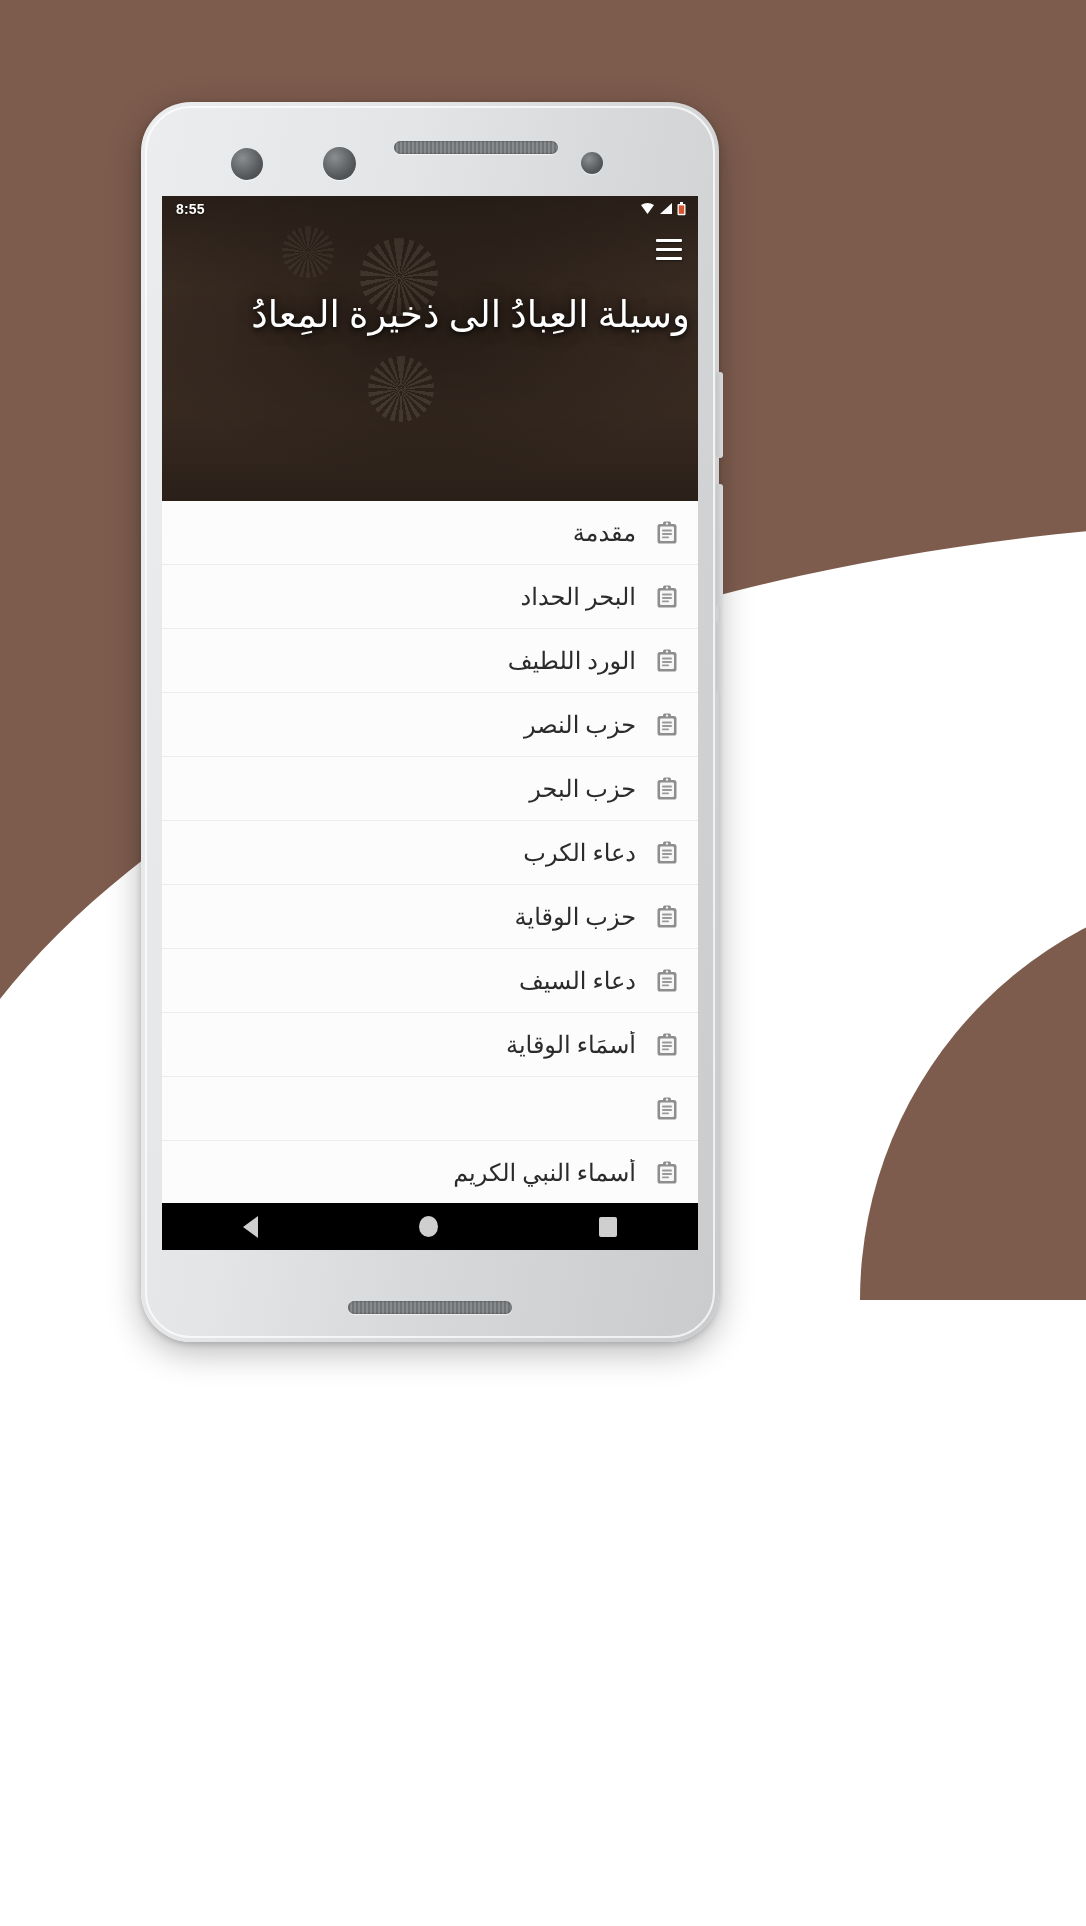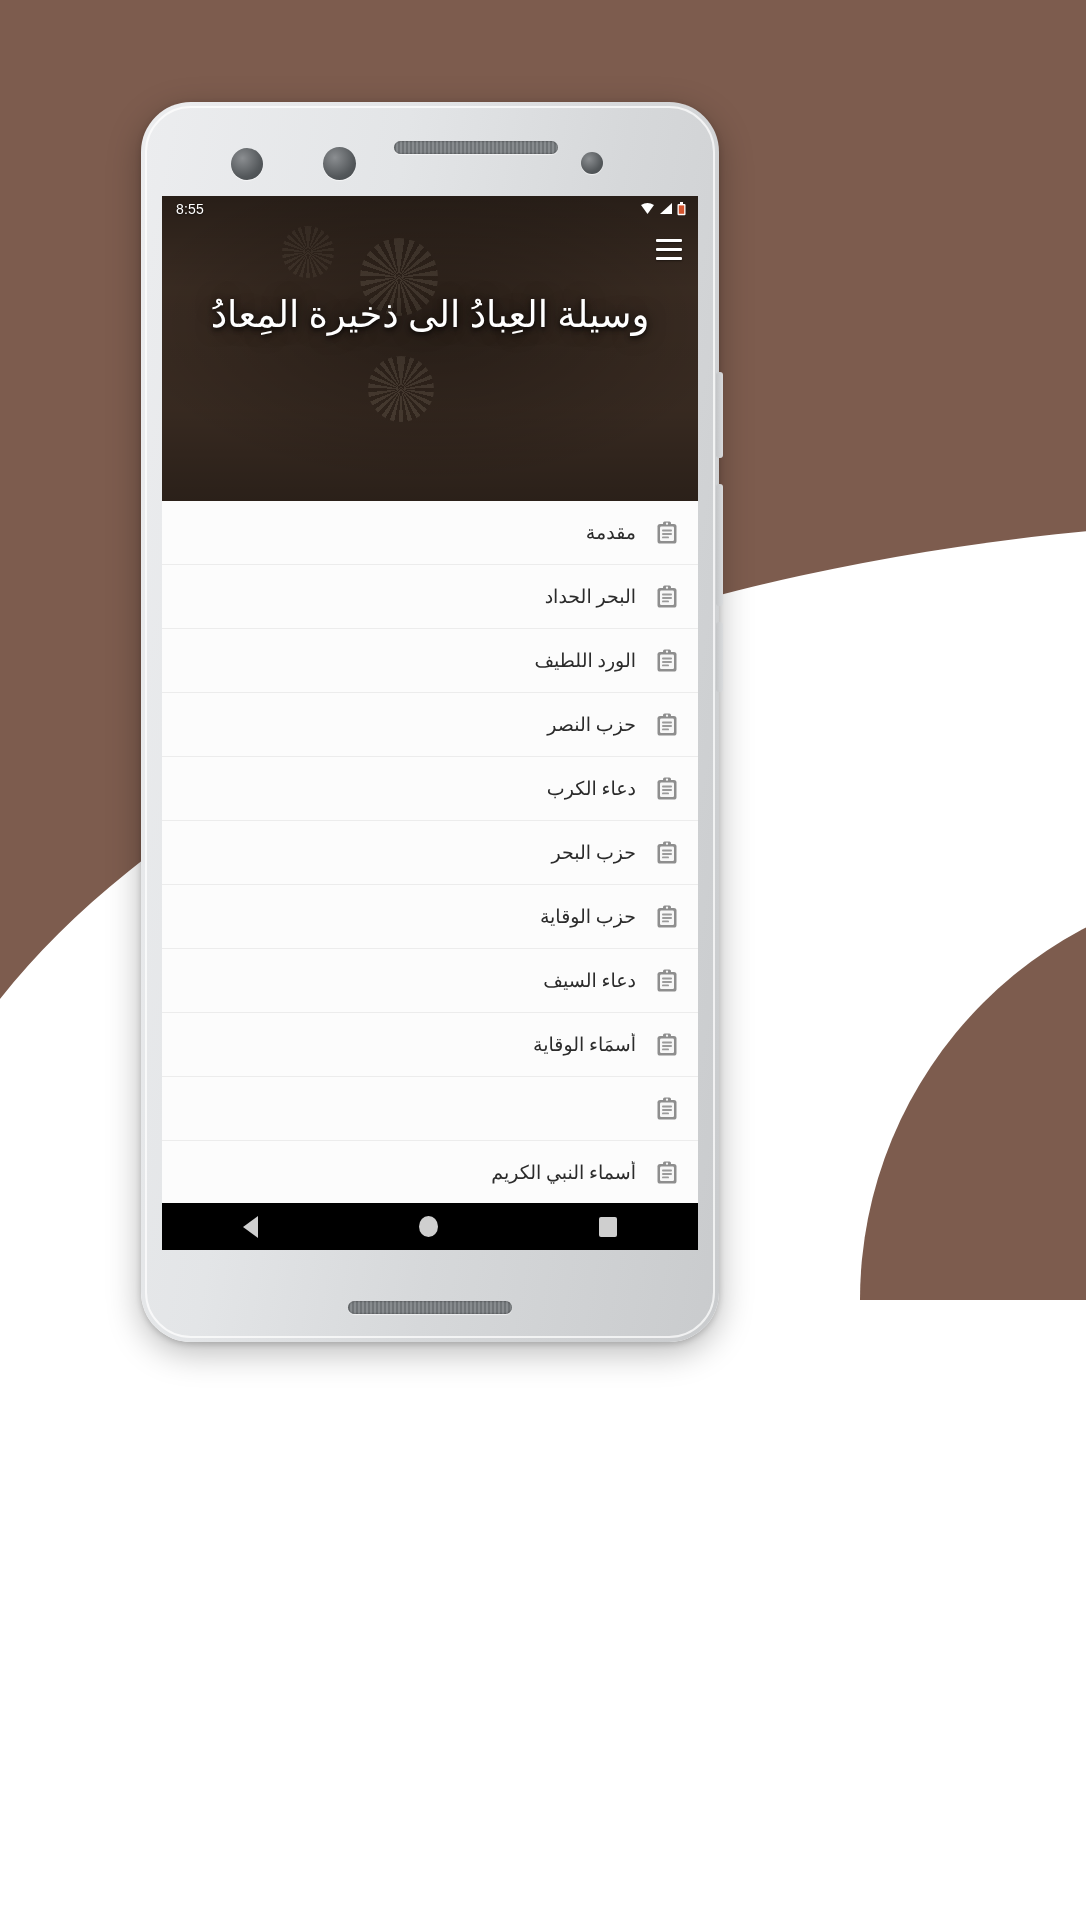--- a/index.html
+++ b/index.html
@@ -134,21 +134,21 @@
     width: 100%;
     display: flex;
     align-items: center;
     justify-content: space-between;
     padding: 0 12px 0 14px;
     color: #fff;
     z-index: 6;
   }
   #status-time {
     font-size: 14px;
-    font-weight: normal;
+    font-weight: bold;
     letter-spacing: .2px;
     text-shadow: 0 1px 2px rgba(0,0,0,.55);
   }
   #status-icons {
     display: flex;
     align-items: center;
     gap: 4px;
   }
   .sicon { display: block; }
 
@@ -219,21 +219,20 @@
     margin: 0 auto;
     background: #ffffff;
     border-radius: 1px;
     box-shadow: 0 1px 2px rgba(0,0,0,.45);
   }
 
   #hero-title {
     position: absolute;
     left: 0; right: 0;
     top: 96px;
-    text-align: center;
     color: #ffffff;
     font-family: "Liberation Serif", "DejaVu Serif", serif;
     font-size: 37px;
     line-height: 1.25;
     direction: rtl;
     text-shadow: 0 2px 5px rgba(0,0,0,.75), 0 0 18px rgba(0,0,0,.55);
     z-index: 5;
     padding: 0 8px;
     white-space: nowrap;
   }
@@ -263,21 +262,21 @@
     flex: 0 0 34px;
     display: flex;
     align-items: center;
     justify-content: center;
   }
   .row-label {
     flex: 1 1 auto;
     text-align: right;
     padding-right: 14px;
     font-family: "Liberation Serif", "DejaVu Serif", serif;
-    font-size: 19px;
+    font-size: 24px;
     color: #2b2b2b;
     direction: rtl;
     white-space: nowrap;
     overflow: hidden;
   }
 
   
   #nav-bar {
     position: absolute;
     left: 0; bottom: 0;
@@ -432,35 +431,35 @@
               <svg width="22" height="24" viewBox="0 0 22 24">
                 <rect x="1.5" y="3" width="19" height="19.5" rx="2.6" fill="#8e8e8e"></rect>
                 <rect x="4" y="5.5" width="14" height="14.5" rx="1.2" fill="#f7f7f7"></rect>
                 <rect x="7" y="0.6" width="8" height="4.4" rx="1.6" fill="#8e8e8e"></rect>
                 <circle cx="11" cy="2.7" r="1.15" fill="#f7f7f7"></circle>
                 <rect x="6" y="8.6" width="10" height="1.9" rx=".9" fill="#9a9a9a"></rect>
                 <rect x="6" y="12" width="10" height="1.9" rx=".9" fill="#9a9a9a"></rect>
                 <rect x="6" y="15.4" width="7" height="1.9" rx=".9" fill="#9a9a9a"></rect>
               </svg>
             </div>
+            <div class="row-label">حزب البحر</div>
+          </div>
+          <div class="list-row">
+            <div class="row-icon">
+              <svg width="22" height="24" viewBox="0 0 22 24">
+                <rect x="1.5" y="3" width="19" height="19.5" rx="2.6" fill="#8e8e8e"></rect>
+                <rect x="4" y="5.5" width="14" height="14.5" rx="1.2" fill="#f7f7f7"></rect>
+                <rect x="7" y="0.6" width="8" height="4.4" rx="1.6" fill="#8e8e8e"></rect>
+                <circle cx="11" cy="2.7" r="1.15" fill="#f7f7f7"></circle>
+                <rect x="6" y="8.6" width="10" height="1.9" rx=".9" fill="#9a9a9a"></rect>
+                <rect x="6" y="12" width="10" height="1.9" rx=".9" fill="#9a9a9a"></rect>
+                <rect x="6" y="15.4" width="7" height="1.9" rx=".9" fill="#9a9a9a"></rect>
+              </svg>
+            </div>
             <div class="row-label">دعاء الكرب</div>
-          </div>
-          <div class="list-row">
-            <div class="row-icon">
-              <svg width="22" height="24" viewBox="0 0 22 24">
-                <rect x="1.5" y="3" width="19" height="19.5" rx="2.6" fill="#8e8e8e"></rect>
-                <rect x="4" y="5.5" width="14" height="14.5" rx="1.2" fill="#f7f7f7"></rect>
-                <rect x="7" y="0.6" width="8" height="4.4" rx="1.6" fill="#8e8e8e"></rect>
-                <circle cx="11" cy="2.7" r="1.15" fill="#f7f7f7"></circle>
-                <rect x="6" y="8.6" width="10" height="1.9" rx=".9" fill="#9a9a9a"></rect>
-                <rect x="6" y="12" width="10" height="1.9" rx=".9" fill="#9a9a9a"></rect>
-                <rect x="6" y="15.4" width="7" height="1.9" rx=".9" fill="#9a9a9a"></rect>
-              </svg>
-            </div>
-            <div class="row-label">حزب البحر</div>
           </div>
           <div class="list-row">
             <div class="row-icon">
               <svg width="22" height="24" viewBox="0 0 22 24">
                 <rect x="1.5" y="3" width="19" height="19.5" rx="2.6" fill="#8e8e8e"></rect>
                 <rect x="4" y="5.5" width="14" height="14.5" rx="1.2" fill="#f7f7f7"></rect>
                 <rect x="7" y="0.6" width="8" height="4.4" rx="1.6" fill="#8e8e8e"></rect>
                 <circle cx="11" cy="2.7" r="1.15" fill="#f7f7f7"></circle>
                 <rect x="6" y="8.6" width="10" height="1.9" rx=".9" fill="#9a9a9a"></rect>
                 <rect x="6" y="12" width="10" height="1.9" rx=".9" fill="#9a9a9a"></rect>

